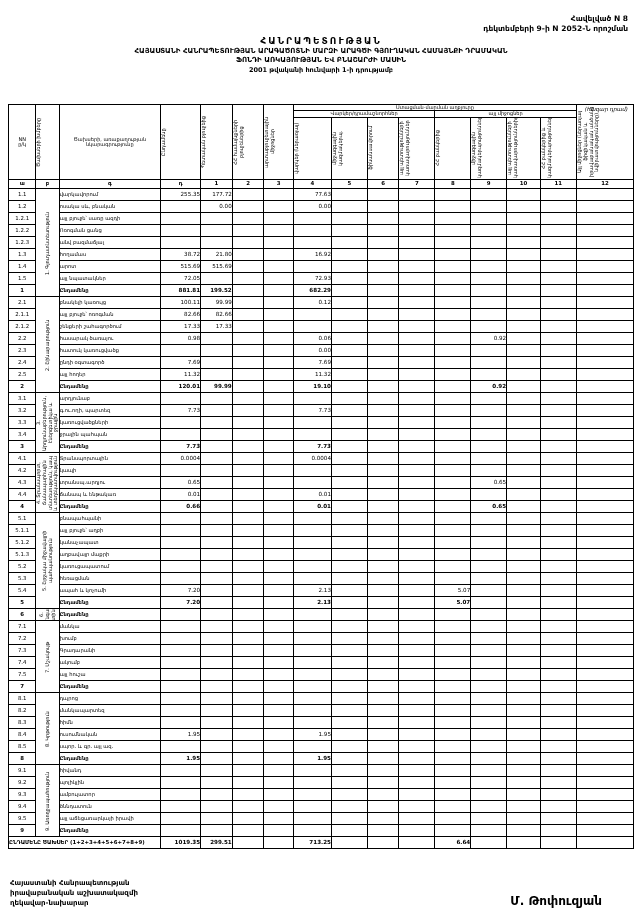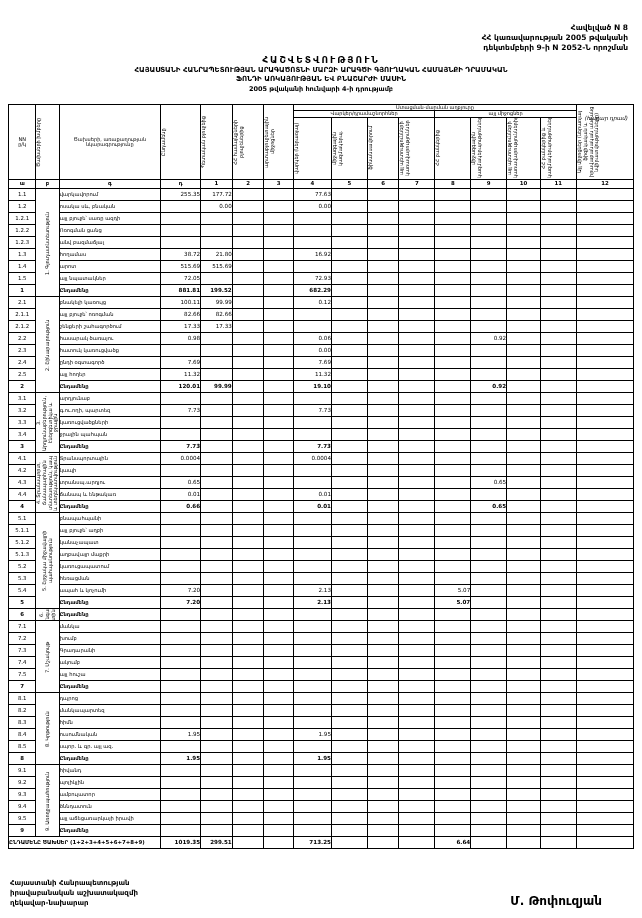--- a/index.html
+++ b/index.html
@@ -7,21 +7,21 @@
     width:642px;height:918px;
     font-family:"DejaVu Sans", sans-serif;
     color:#000;
     font-size:6px;
     position:relative;
     overflow:hidden;
   }
   .page{position:relative;width:642px;height:918px;padding:0;box-sizing:border-box;}
 
   
-  .hdr{position:absolute;left:0;right:0;top:23px;}
+  .hdr{position:absolute;left:0;right:0;top:14px;}
   .hdr-right{text-align:right;padding-right:14px;font-size:7.5px;line-height:10px;font-weight:bold;}
   .hdr-right .l1{font-weight:bold;}
   .title-block{text-align:center;margin-top:2px;}
   .t-main{font-size:9px;font-weight:bold;letter-spacing:2px;}
   .t-sub{font-size:7px;font-weight:bold;line-height:9px;margin-top:1px;}
   .t-sub2{font-size:7px;font-weight:bold;line-height:9px;}
   .t-date{font-size:6.5px;font-weight:bold;margin-top:1px;}
   .t-units{position:absolute;right:14px;font-size:5.5px;font-style:italic;}
 
   
@@ -60,29 +60,28 @@
   .foot-sign{position:absolute;right:40px;bottom:10px;font-size:12px;font-weight:bold;}
 </style>
 </head>
 <body>
 
 <div class="page">
 
   <div class="hdr">
     <div class="hdr-right">
       <div class="l1">Հավելված N 8</div>
-      <div>ՀՀ կառավարության 2005 թվականի</div>
       <div>դեկտեմբերի 9-ի N 2052-Ն որոշման</div>
     </div>
 
     <div class="title-block">
-      <div class="t-main">ՀԱՇՎԵՏՎՈՒԹՅՈՒՆ</div>
+      <div class="t-main">ՀԱՆՐԱՊԵՏՈՒԹՅԱՆ</div>
       <div class="t-sub">ՀԱՅԱՍՏԱՆԻ ՀԱՆՐԱՊԵՏՈՒԹՅԱՆ ԱՐԱԳԱԾՈՏՆԻ ՄԱՐԶԻ ԱՐԱԳԾԻ ԳՅՈՒՂԱԿԱՆ ՀԱՄԱՅՆՔԻ ԴՐԱՄԱԿԱՆ</div>
       <div class="t-sub2">ՖՈՆԴԻ ԱՌԿԱՅՈՒԹՅԱՆ ԵՎ ԲՆԱՇԱՐԺԻ ՄԱՍԻՆ</div>
-      <div class="t-date">2005 թվականի հունվարի 4-ի դրությամբ</div>
+      <div class="t-date">2001 թվականի հունվարի 1-ի դրությամբ</div>
     </div>
     <div class="t-units" style="top:92px;">(հազար դրամ)</div>
   </div>
 
   <table class="grid">
     <colgroup>
       <col style="width:26px">
         <col style="width:22px">
         <col style="width:96px">
       <col style="width:38px">

